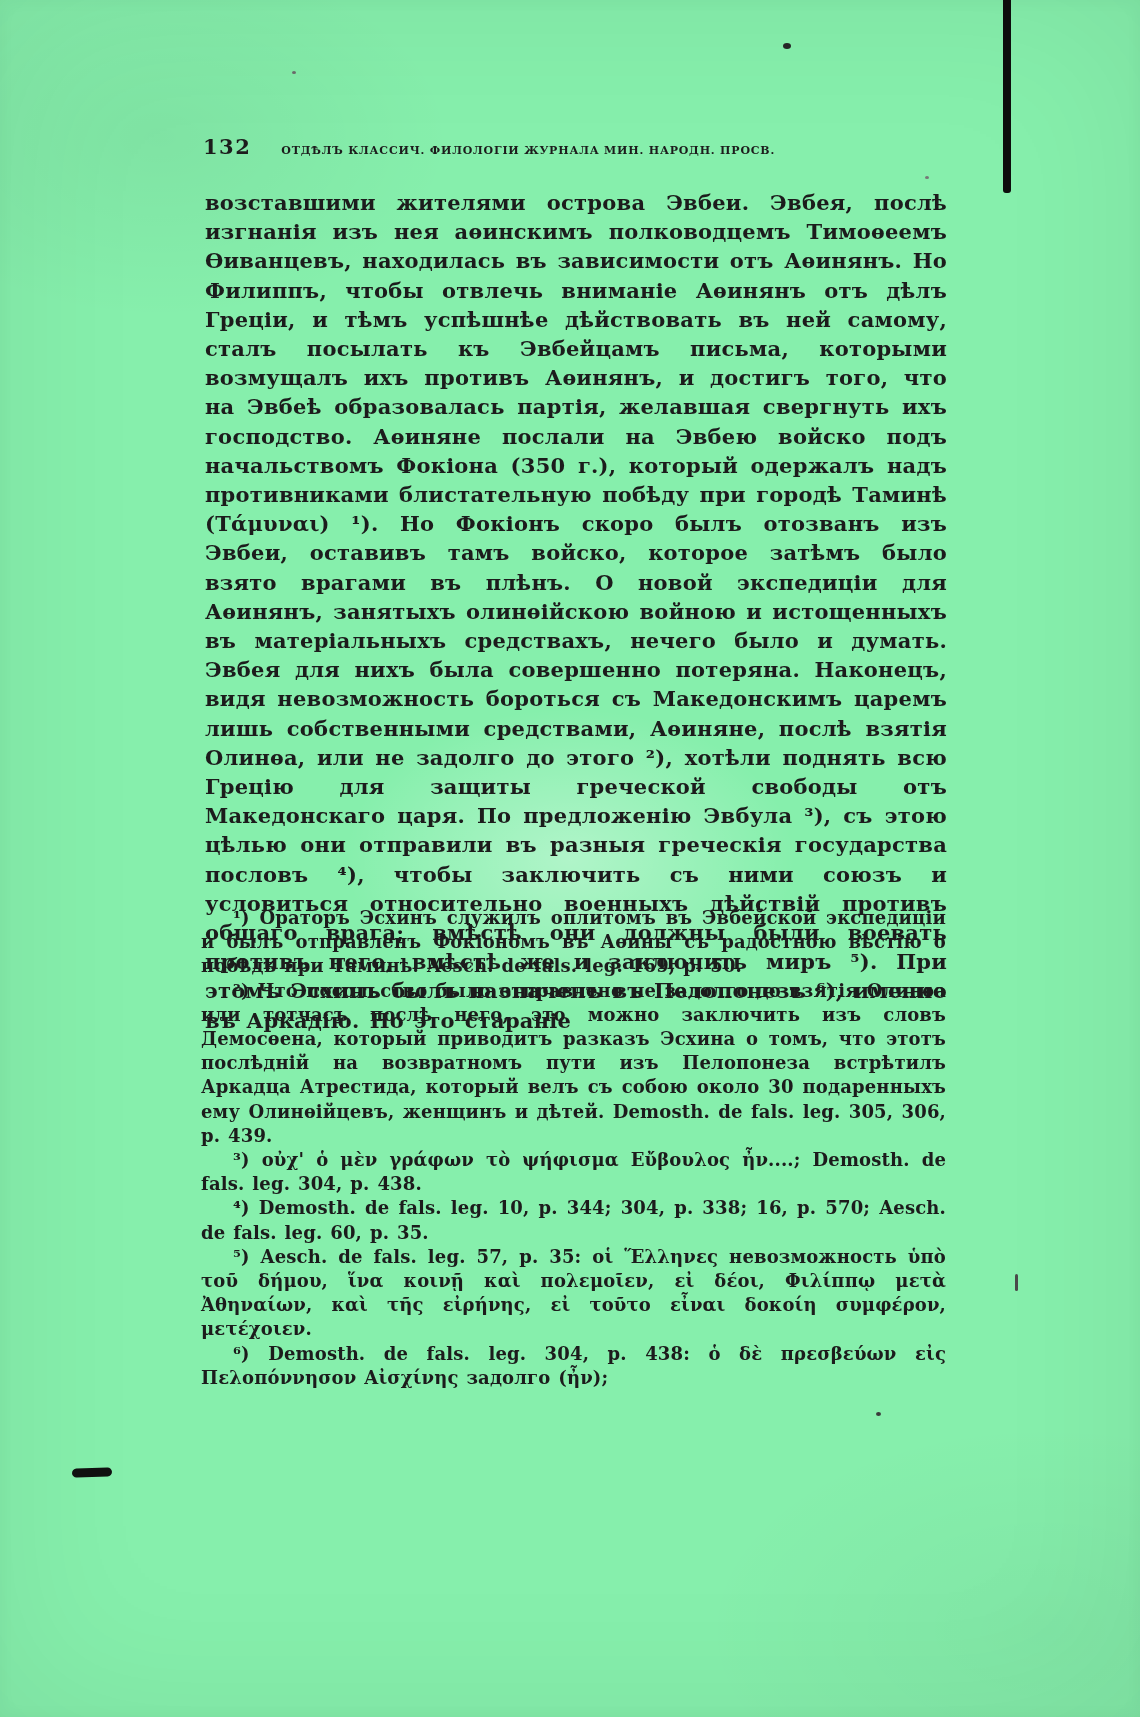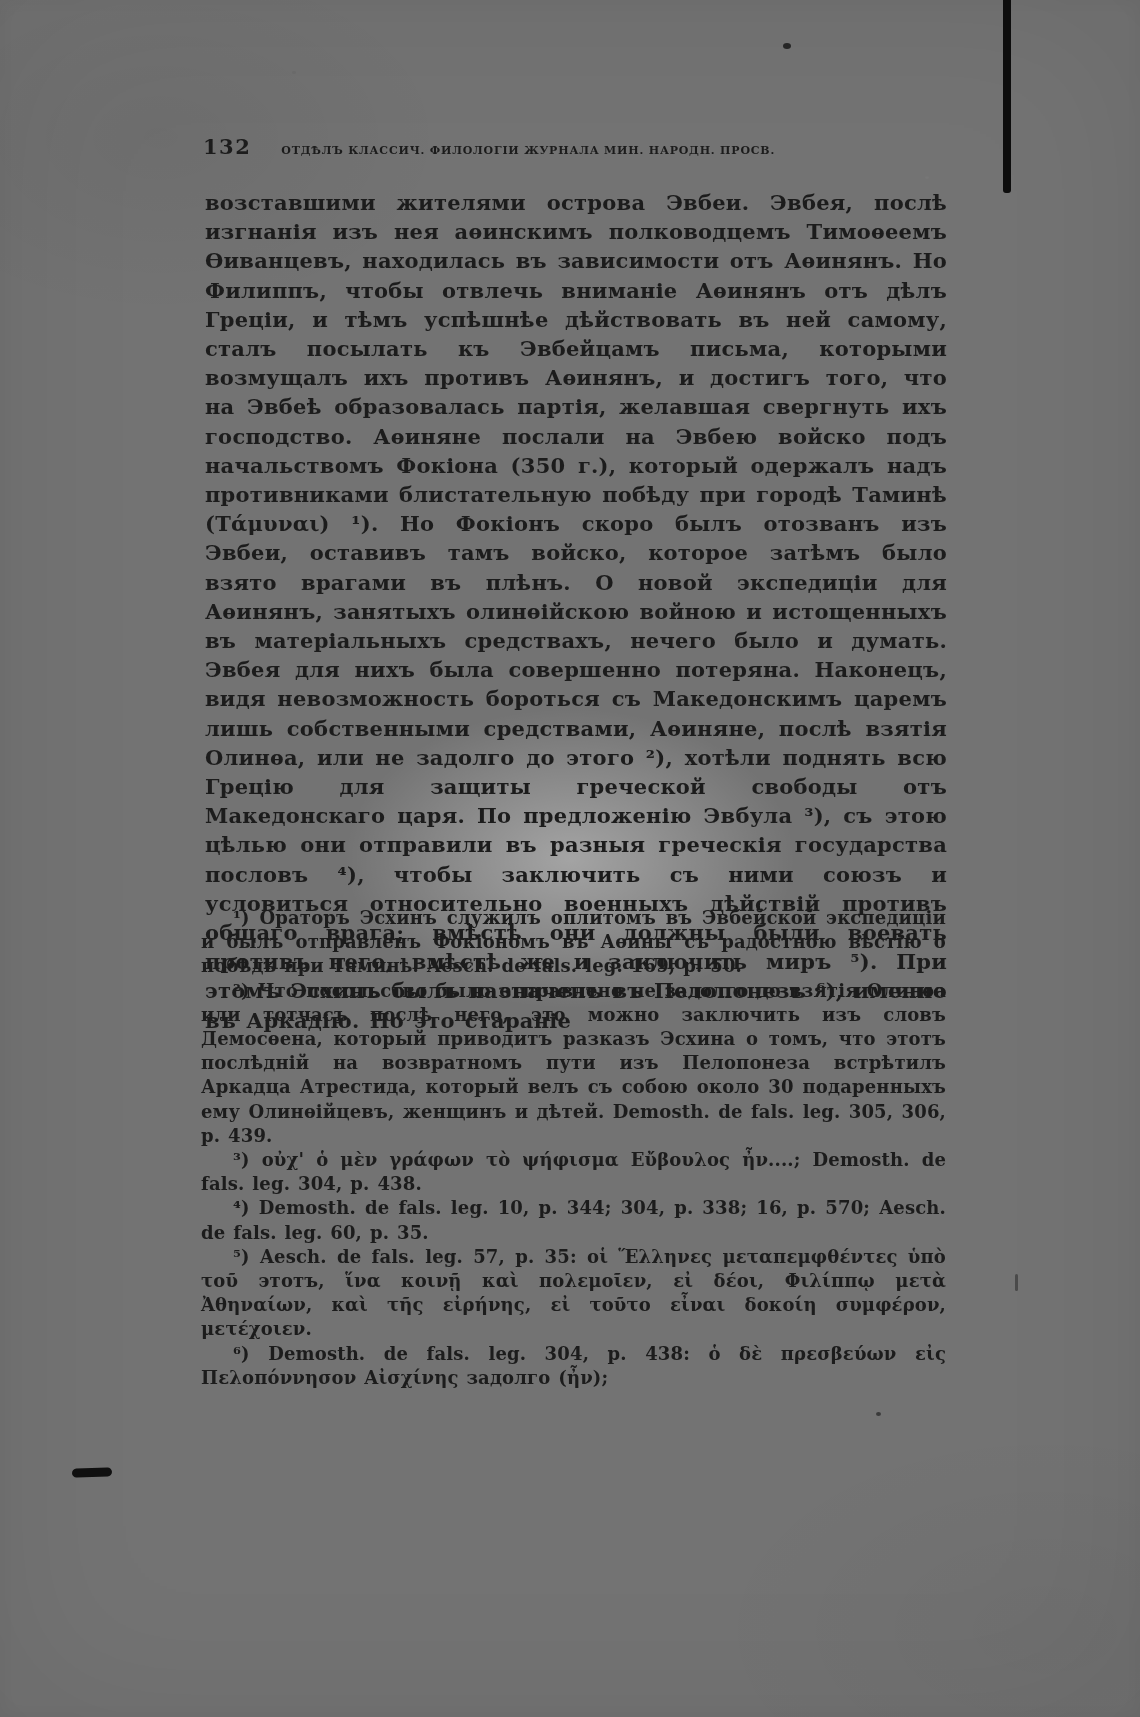--- a/index.html
+++ b/index.html
@@ -5,21 +5,21 @@
   html, body {
     margin: 0;
     padding: 0;
     background: #dcdcda;
   }
   .page {
     position: relative;
     width: 1140px;
     height: 1717px;
     margin: 0 auto;
-    background: #737373;
+    background: #86efac;
     box-shadow: inset 0 0 160px rgba(0,0,0,0.07), inset 0 0 18px rgba(0,0,0,0.04);
     overflow: hidden;
     font-family: "DejaVu Serif", "Liberation Serif", serif;
     color: #1c1c1c;
   }
   
   .page::before {
     content: "";
     position: absolute;
     inset: 0;
@@ -137,17 +137,17 @@
 
   <main class="body-text">
     <p class="para">возставшими жителями острова Эвбеи. Эвбея, послѣ изгнанія изъ нея аѳинскимъ полководцемъ Тимоѳеемъ Ѳиванцевъ, находилась въ зависимости отъ Аѳинянъ. Но Филиппъ, чтобы отвлечь вниманіе Аѳинянъ отъ дѣлъ Греціи, и тѣмъ успѣшнѣе дѣйствовать въ ней самому, сталъ посылать къ Эвбейцамъ письма, которыми возмущалъ ихъ противъ Аѳинянъ, и достигъ того, что на Эвбеѣ образовалась партія, желавшая свергнуть ихъ господство. Аѳиняне послали на Эвбею войско подъ начальствомъ Фокіона (350 г.), который одержалъ надъ противниками блистательную побѣду при городѣ Таминѣ (Τάμυναι) ¹). Но Фокіонъ скоро былъ отозванъ изъ Эвбеи, оставивъ тамъ войско, которое затѣмъ было взято врагами въ плѣнъ. О новой экспедиціи для Аѳинянъ, занятыхъ олинѳійскою войною и истощенныхъ въ матеріальныхъ средствахъ, нечего было и думать. Эвбея для нихъ была совершенно потеряна. Наконецъ, видя невозможность бороться съ Македонскимъ царемъ лишь собственными средствами, Аѳиняне, послѣ взятія Олинѳа, или не задолго до этого ²), хотѣли поднять всю Грецію для защиты греческой свободы отъ Македонскаго царя. По предложенію Эвбула ³), съ этою цѣлью они отправили въ разныя греческія государства пословъ ⁴), чтобы заключить съ ними союзъ и условиться относительно военныхъ дѣйствій противъ общаго врага; вмѣстѣ они должны были воевать противъ него, вмѣстѣ же и заключить миръ ⁵). При этомъ Эсхинъ былъ назначенъ въ Пелопонезъ ⁶), именно въ Аркадію. Но это стараніе</p>
   </main>
 
   <section class="footnotes">
     <p class="footnote">¹) Ораторъ Эсхинъ служилъ оплитомъ въ Эвбейской экспедиціи и былъ отправленъ Фокіономъ въ Аѳины съ радостною вѣстію о побѣдѣ при Таминѣ. Aesch. de fals. leg. 169, p. 50.</p>
     <p class="footnote">²) Что посольство было отправлено не задолго до взятія Олинѳа или тотчасъ послѣ него, это можно заключить изъ словъ Демосѳена, который приводитъ разказъ Эсхина о томъ, что этотъ послѣдній на возвратномъ пути изъ Пелопонеза встрѣтилъ Аркадца Атрестида, который велъ съ собою около 30 подаренныхъ ему Олинѳійцевъ, женщинъ и дѣтей. Demosth. de fals. leg. 305, 306, p. 439.</p>
     <p class="footnote">³) οὐχ' ὁ μὲν γράφων τὸ ψήφισμα Εὔβουλος ἦν....; Demosth. de fals. leg. 304, p. 438.</p>
     <p class="footnote">⁴) Demosth. de fals. leg. 10, p. 344; 304, p. 338; 16, p. 570; Aesch. de fals. leg. 60, p. 35.</p>
-    <p class="footnote">⁵) Aesch. de fals. leg. 57, p. 35: οἱ Ἕλληνες μεταπεμφθέντες ὑπὸ τοῦ этотъ, ἵνα κοινῇ καὶ πολεμοῖεν, εἰ δέοι, Φιλίππῳ μετὰ Ἀθηναίων, καὶ τῆς εἰρήνης, εἰ τοῦτο εἶναι δοκοίη συμφέρον, μετέχοιεν.</p>
+    <p class="footnote">⁵) Aesch. de fals. leg. 57, p. 35: οἱ Ἕλληνες невозможность ὑπὸ τοῦ δήμου, ἵνα κοινῇ καὶ πολεμοῖεν, εἰ δέοι, Φιλίππῳ μετὰ Ἀθηναίων, καὶ τῆς εἰρήνης, εἰ τοῦτο εἶναι δοκοίη συμφέρον, μετέχοιεν.</p>
     <p class="footnote">⁶) Demosth. de fals. leg. 304, p. 438: ὁ δὲ πρεσβεύων εἰς Πελοπόννησον Αἰσχίνης задолго (ἦν);</p>
   </section>
 
 </div>
 
 </body></html>

